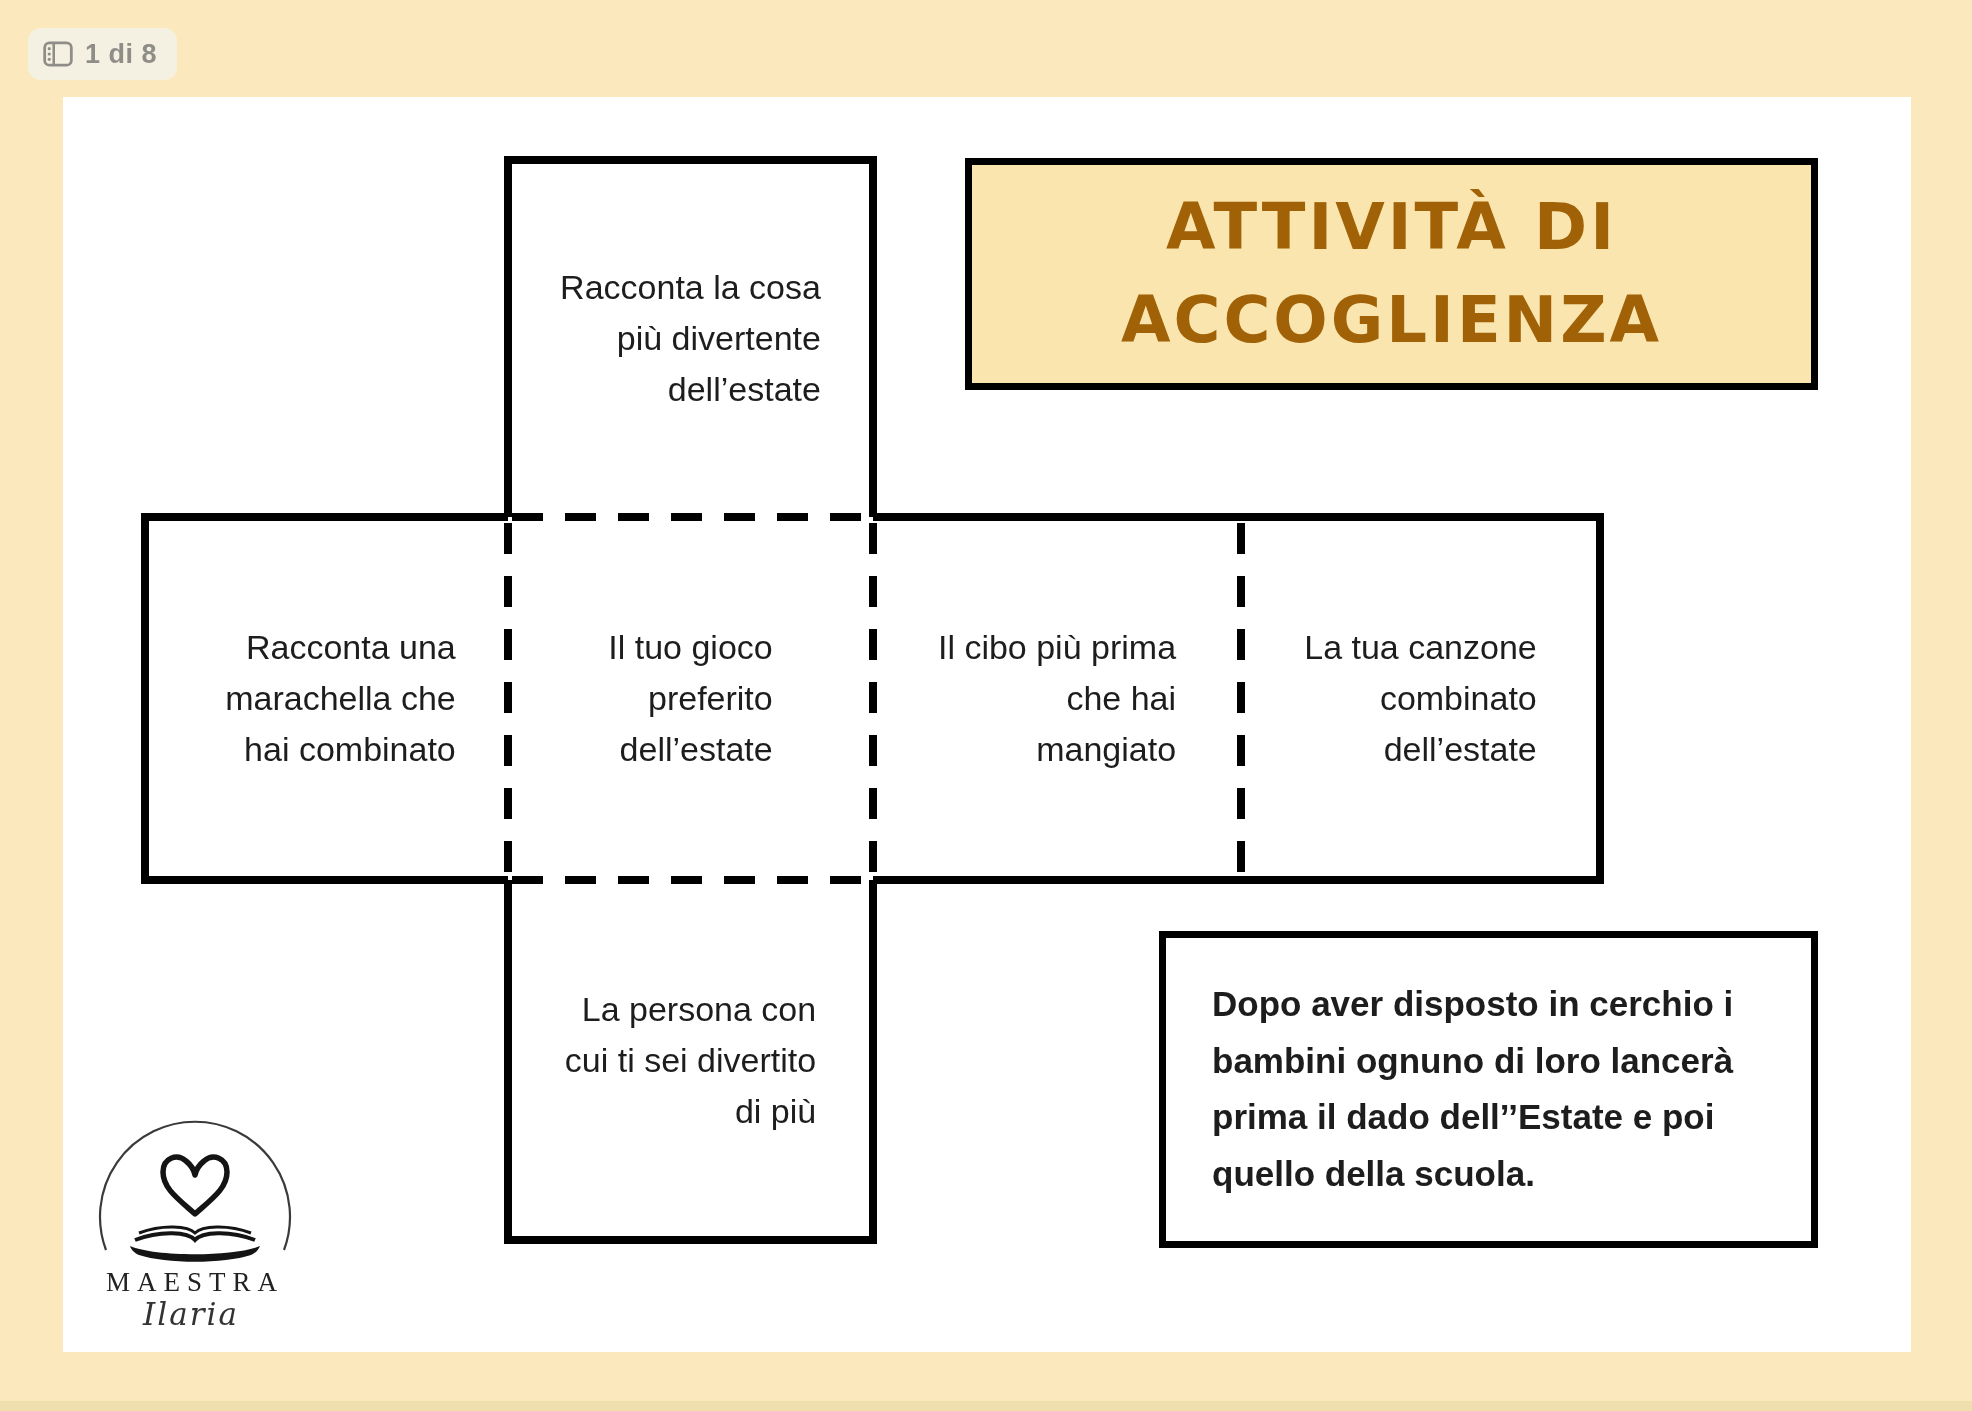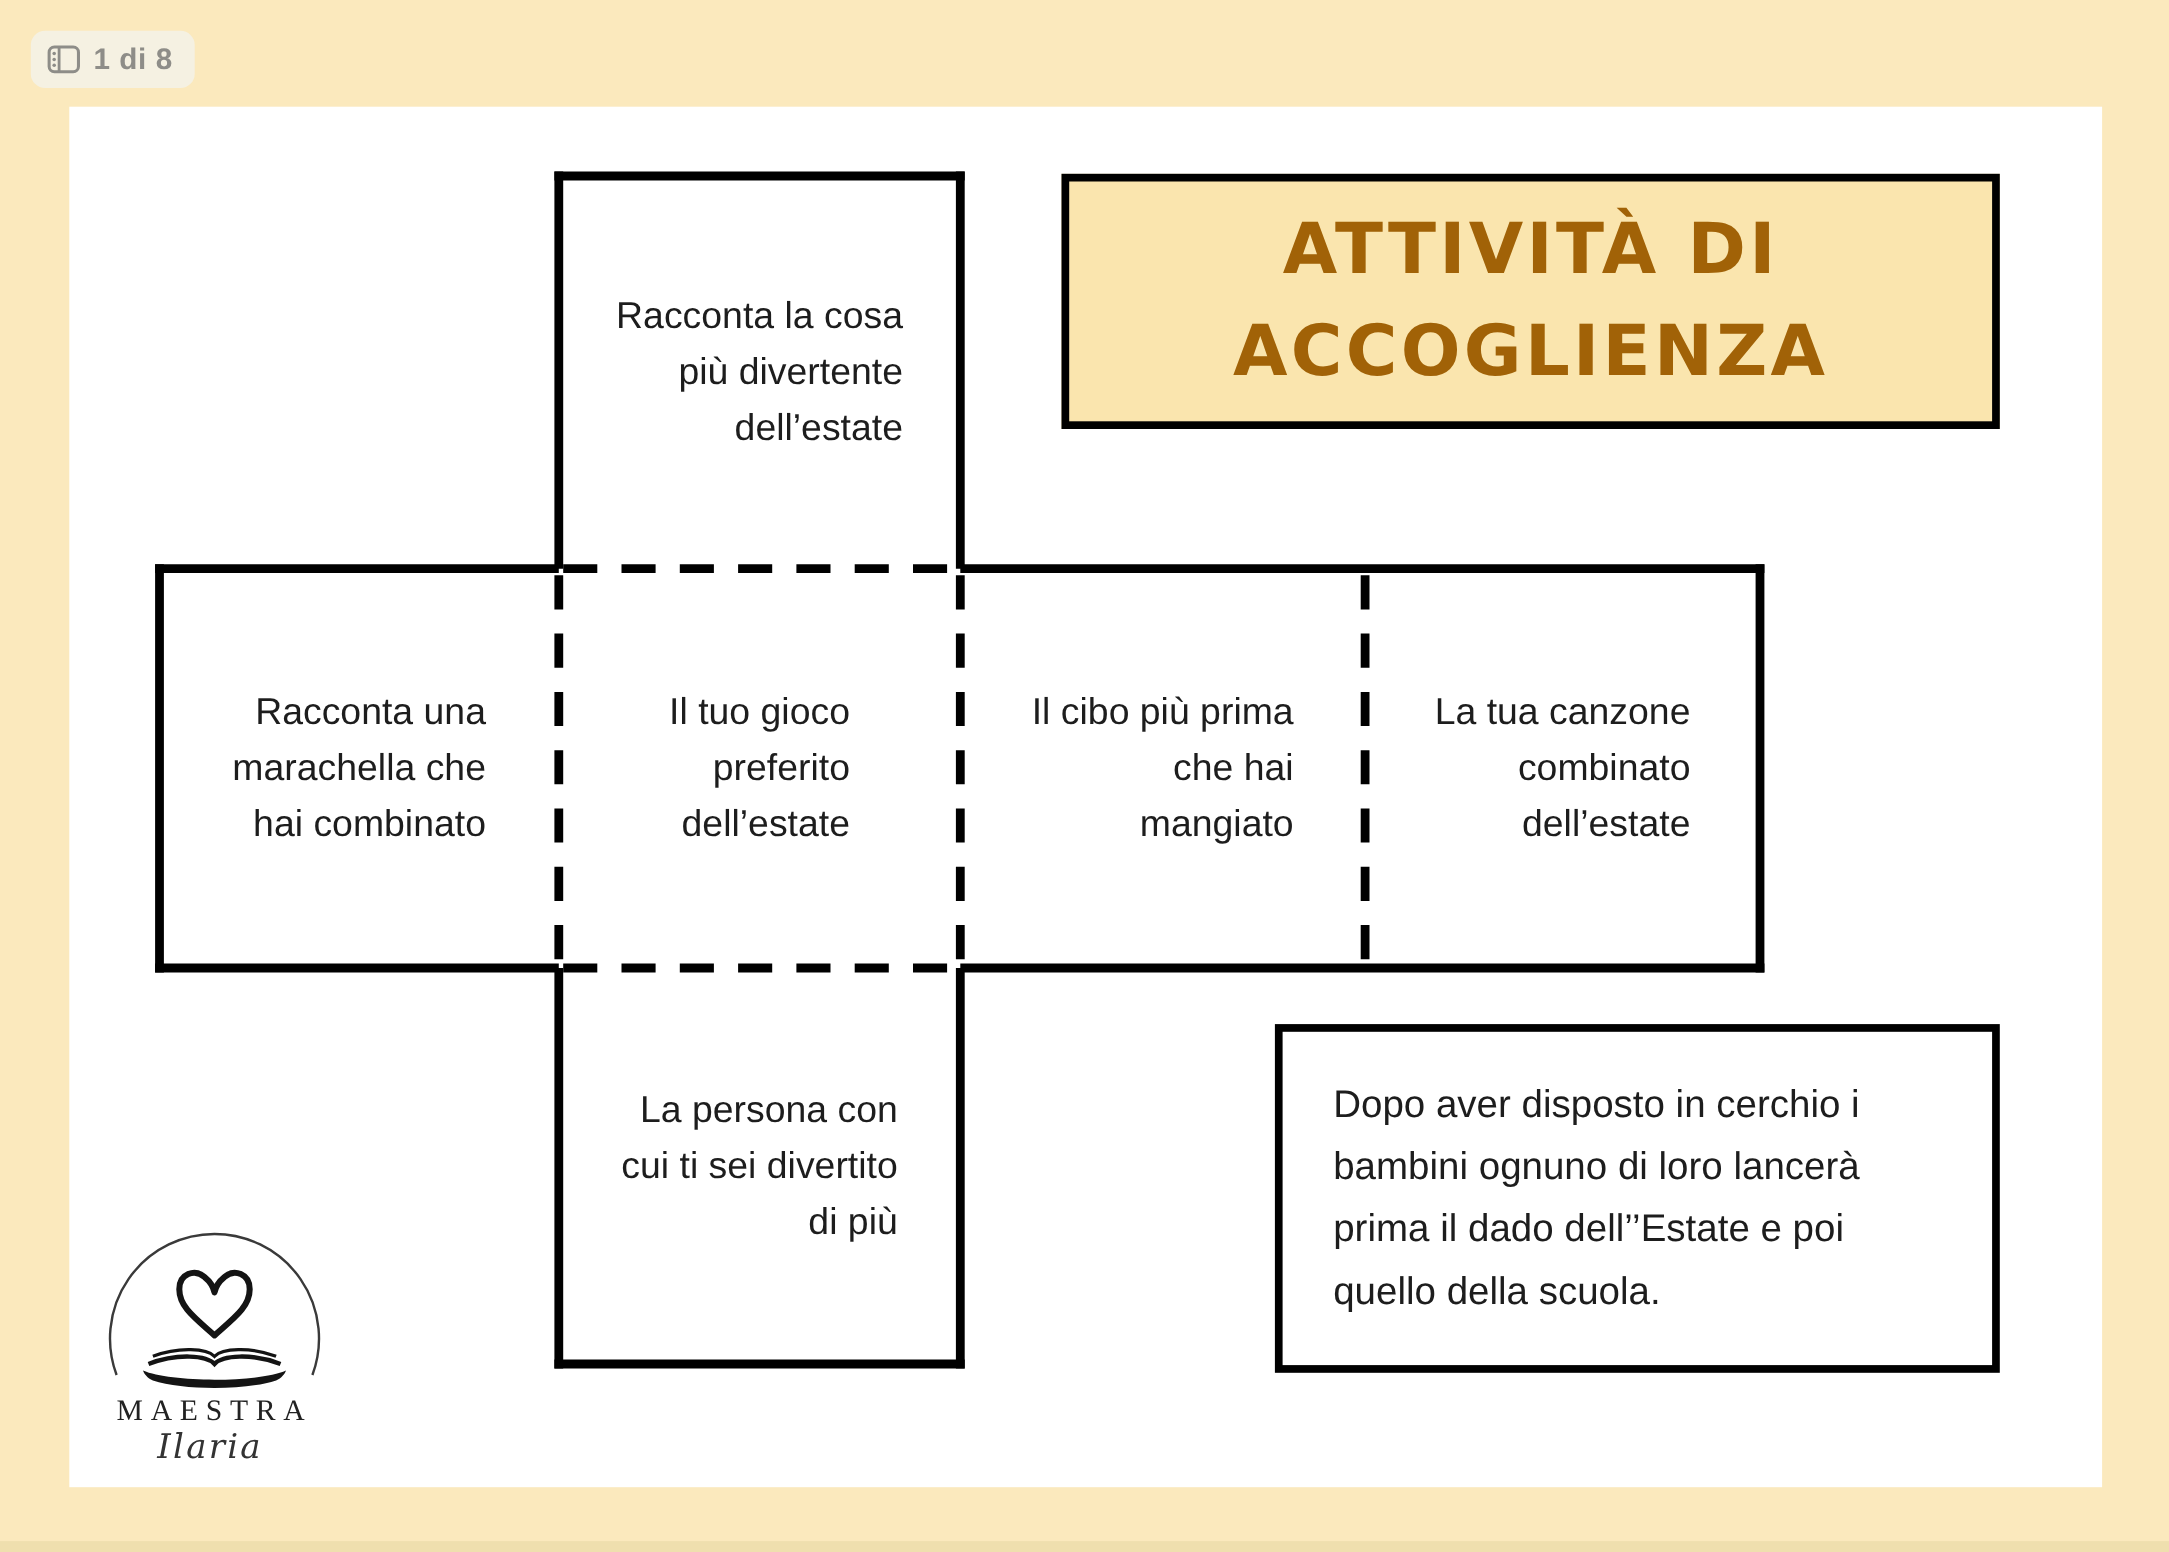--- a/index.html
+++ b/index.html
@@ -59,21 +59,21 @@
     display: flex;
     align-items: center;
     justify-content: center;
     text-align: right;
     color: #1d1d1d;
     font-size: 34px;
     line-height: 1.5;
     white-space: pre-line;
   }
   .face-top       { left: 508px;  top: 160px; width: 365px; height: 357px; }
-  .face-left      { left: 145px;  top: 517px; width: 363px; height: 363px; }
+  .face-left      { left: 159px;  top: 517px; width: 363px; height: 363px; }
   .face-center    { left: 508px;  top: 517px; width: 365px; height: 363px; }
   .face-right     { left: 873px;  top: 517px; width: 368px; height: 363px; }
   .face-far-right { left: 1241px; top: 517px; width: 359px; height: 363px; }
   .face-bottom    { left: 508px;  top: 880px; width: 365px; height: 360px; }
 
   .title-box {
     position: absolute;
     left: 965px; top: 158px;
     width: 853px; height: 232px;
     background: #fae5ae;
@@ -97,20 +97,21 @@
     left: 1159px; top: 931px;
     width: 659px; height: 317px;
     background: #ffffff;
     border: 7px solid #000;
     box-sizing: border-box;
     padding: 38px 36px 0 46px;
     color: #1d1d1d;
     font-size: 35px;
     line-height: 1.62;
     white-space: pre-line;
+    font-weight: bold;
   }
 
   .logo {
     position: absolute;
     left: 85px; top: 1098px;
     width: 220px; height: 240px;
   }
 </style>
 </head>
 <body>

